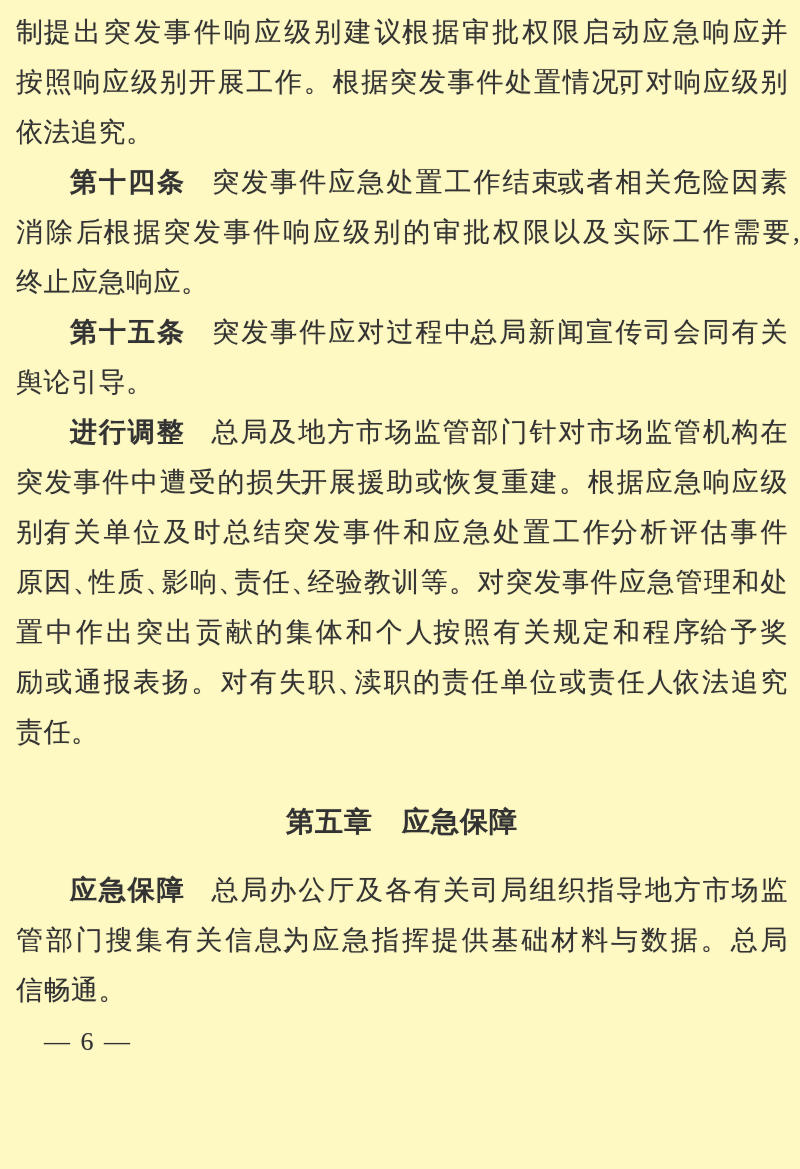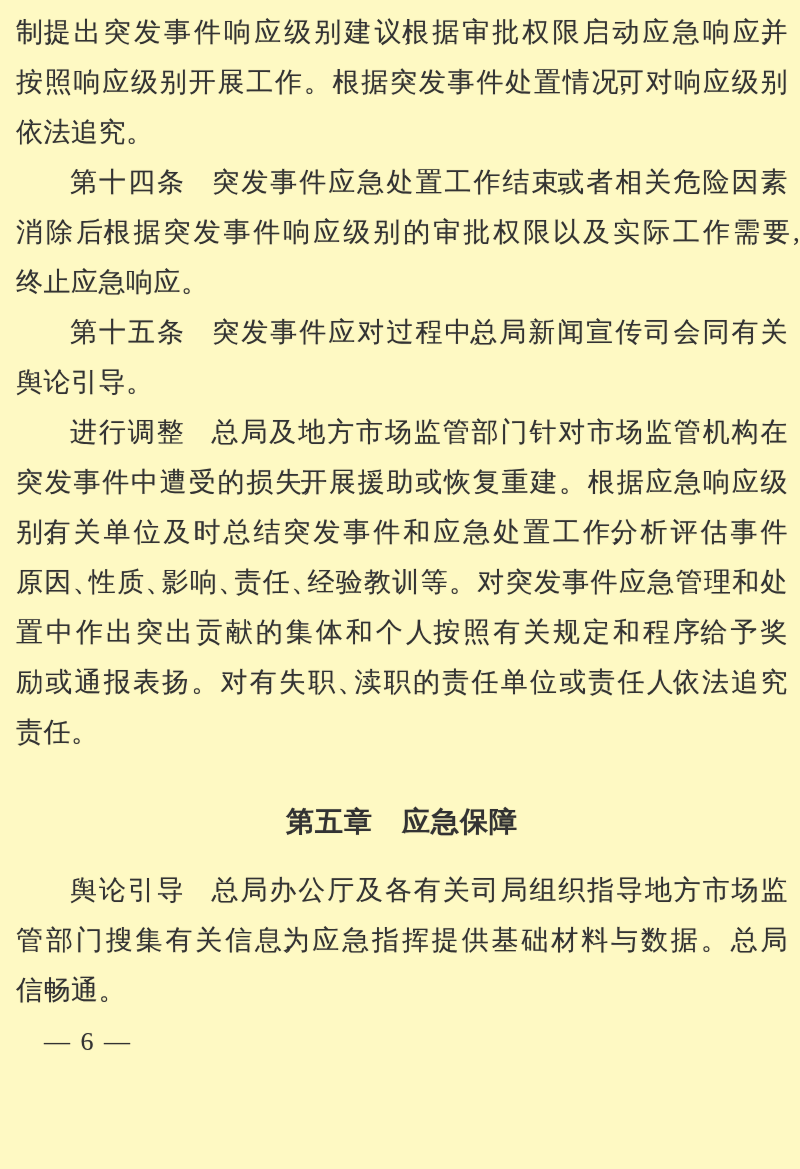--- a/index.html
+++ b/index.html
@@ -18,21 +18,21 @@
     font-size:27px;
     line-height:50px;
     letter-spacing:0.5px;
     text-align:justify;
     text-align-last:justify;
     white-space:normal;
   }
   .line.par-end{text-align-last:left;}
   .line.indent{text-indent:54px;}
   .art-num{
-    font-weight:400;
+    font-weight:700;
     font-family:"Liberation Sans", sans-serif;
     margin-right:26px;
   }
   .cm{margin-right:-0.45em;}
   .chapter-heading{
     margin-top:40px;
     margin-bottom:18px;
     font-size:28px;
     line-height:50px;
     font-weight:700;
@@ -70,19 +70,19 @@
   <div class="line indent"><span class="art-num">进行调整</span><span class="sq">总局及地方市场监管部门针对市场监管机构在</span></div>
   <div class="line sq">突发事件中遭受的损失<span class="cm">,</span>开展援助或恢复重建。根据应急响应级</div>
   <div class="line sq">别<span class="cm">,</span>有关单位及时总结突发事件和应急处置工作<span class="cm">,</span>分析评估事件</div>
   <div class="line sq">原因<span class="cm">、</span>性质<span class="cm">、</span>影响<span class="cm">、</span>责任<span class="cm">、</span>经验教训等。对突发事件应急管理和处</div>
   <div class="line sq">置中作出突出贡献的集体和个人<span class="cm">,</span>按照有关规定和程序<span class="cm">,</span>给予奖</div>
   <div class="line sq">励或通报表扬。对有失职<span class="cm">、</span>渎职的责任单位或责任人<span class="cm">,</span>依法追究</div>
   <div class="line sq par-end">责任。</div>
 
   <div class="chapter-heading">第五章　应急保障</div>
 
-  <div class="line indent"><span class="art-num">舆论引导</span><span class="sq">总局办公厅及各有关司局组织指导地方市场监</span></div>
+  <div class="line indent"><span class="art-num">应急保障</span><span class="sq">总局办公厅及各有关司局组织指导地方市场监</span></div>
   <div class="line sq">管部门搜集有关信息<span class="cm">,</span>为应急指挥提供基础材料与数据。总局</div>
   <div class="line sq par-end">信畅通。</div>
 
   <div class="page-number">— 6 —</div>
 
 </div>
 
 </body></html>

